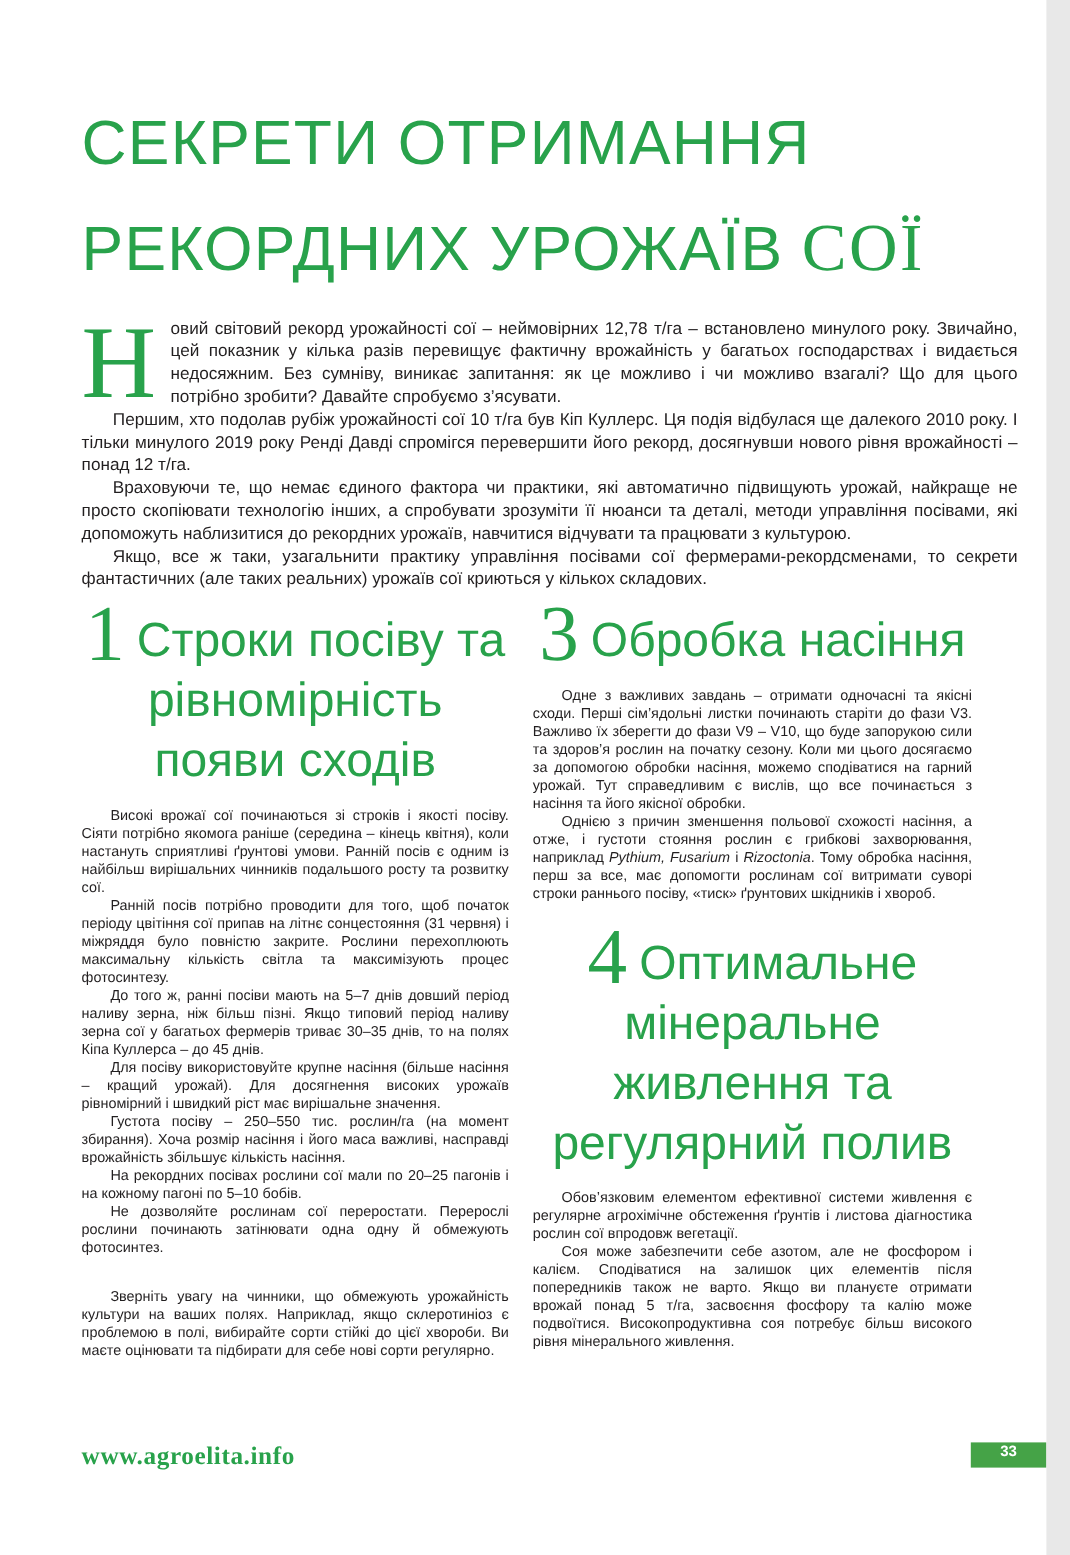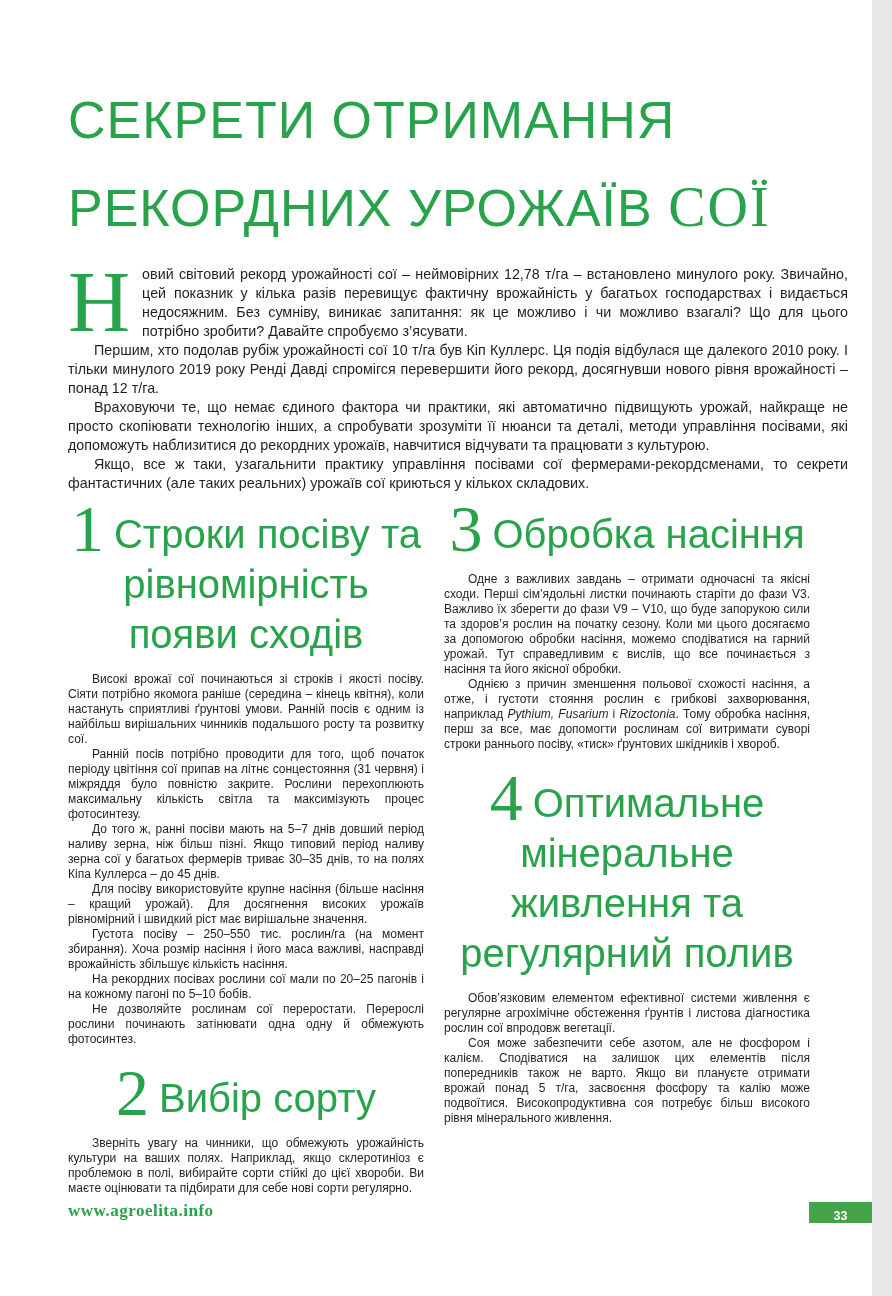--- a/index.html
+++ b/index.html
@@ -57,30 +57,30 @@
     margin:0;
     font-size:12px;line-height:15px;
     text-align:justify;text-indent:24px;
     color:var(--ink);
   }
   .section p i{font-style:italic;}
   
   .footer-url{
     position:absolute;left:68px;top:1201px;
     font-family:"Liberation Serif","DejaVu Serif",serif;
-    font-weight:bold;font-size:17px;letter-spacing:0.5px;
+    font-weight:bold;font-size:21px;letter-spacing:0.5px;
     color:var(--green);
   }
   .page-badge{
     position:absolute;right:0;top:1202px;
     width:63px;height:21px;
     background:var(--badge);
     color:#ffffff;
     font-size:12.5px;font-weight:bold;
-    display:flex;align-items:flex-end;justify-content:center;
+    display:flex;align-items:flex-start;justify-content:center;
   }
 </style>
 </head>
 <body>
 
 <div class="page">
 
   <header class="title-block">
     <div class="title-line">СЕКРЕТИ ОТРИМАННЯ</div>
     <div class="title-line title-line2"><span>РЕКОРДНИХ УРОЖАЇВ </span><span class="title-accent">СОЇ</span></div>
@@ -102,21 +102,20 @@
         <p>Високі врожаї сої починаються зі строків і якості посіву. Сіяти потрібно якомога раніше (середина – кінець квітня), коли настануть сприятливі ґрунтові умови. Ранній посів є одним із найбільш вирішальних чинників подальшого росту та розвитку сої.</p>
         <p>Ранній посів потрібно проводити для того, щоб початок періоду цвітіння сої припав на літнє сонцестояння (31 червня) і міжряддя було повністю закрите. Рослини перехоплюють максимальну кількість світла та максимізують процес фотосинтезу.</p>
         <p>До того ж, ранні посіви мають на 5–7 днів довший період наливу зерна, ніж більш пізні. Якщо типовий період наливу зерна сої у багатьох фермерів триває 30–35 днів, то на полях Кіпа Куллерса – до 45 днів.</p>
         <p>Для посіву використовуйте крупне насіння (більше насіння – кращий урожай). Для досягнення високих урожаїв рівномірний і швидкий ріст має вирішальне значення.</p>
         <p>Густота посіву – 250–550 тис. рослин/га (на момент збирання). Хоча розмір насіння і його маса важливі, насправді врожайність збільшує кількість насіння.</p>
         <p>На рекордних посівах рослини сої мали по 20–25 пагонів і на кожному пагоні по 5–10 бобів.</p>
         <p>Не дозволяйте рослинам сої переростати. Перерослі рослини починають затінювати одна одну й обмежують фотосинтез.</p>
       </section>
 
       <section class="section">
-        <h2 class="sec-title"><span class="sec-num">2</span><span>Вибір сорту</span></h2>
         <p>Зверніть увагу на чинники, що обмежують урожайність культури на ваших полях. Наприклад, якщо склеротиніоз є проблемою в полі, вибирайте сорти стійкі до цієї хвороби. Ви маєте оцінювати та підбирати для себе нові сорти регулярно.</p>
       </section>
 
     </div>
 
     <div class="col-right">
 
       <section class="section">
         <h2 class="sec-title"><span class="sec-num">3</span><span>Обробка насіння</span></h2>
         <p>Одне з важливих завдань – отримати одночасні та якісні сходи. Перші сім’ядольні листки починають старіти до фази V3. Важливо їх зберегти до фази V9 – V10, що буде запорукою сили та здоров’я рослин на початку сезону. Коли ми цього досягаємо за допомогою обробки насіння, можемо сподіватися на гарний урожай. Тут справедливим є вислів, що все починається з насіння та його якісної обробки.</p>

